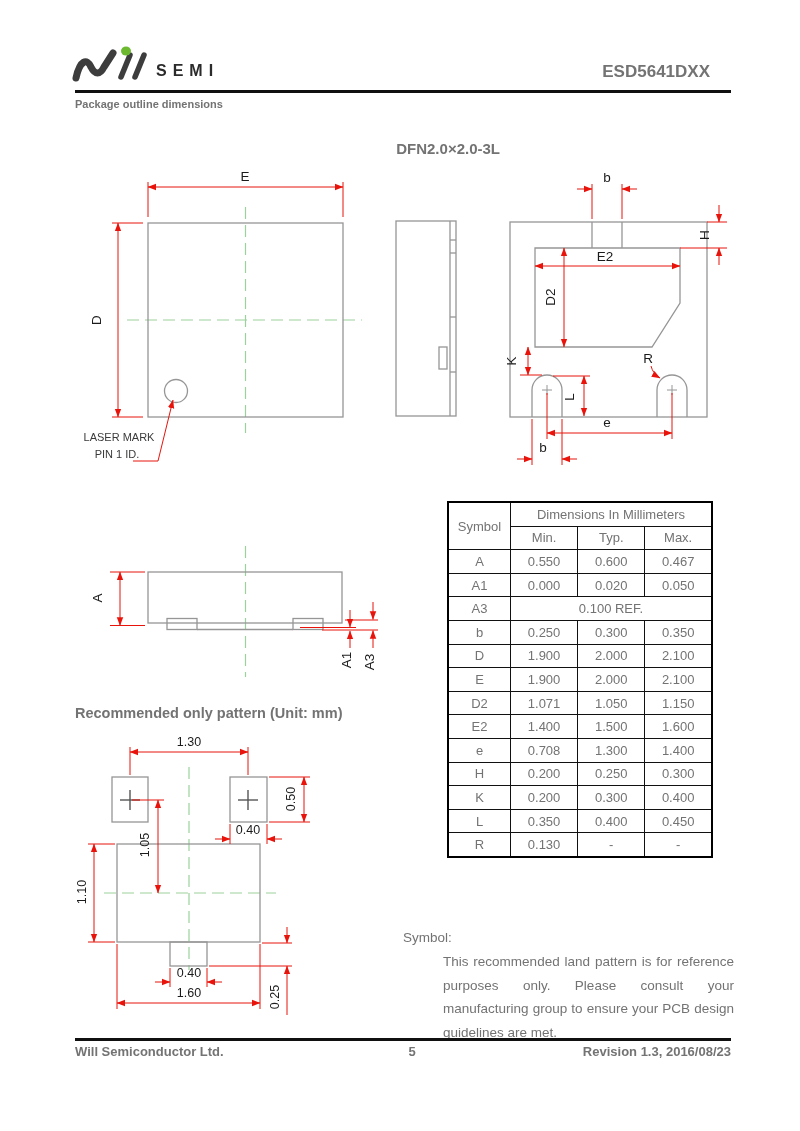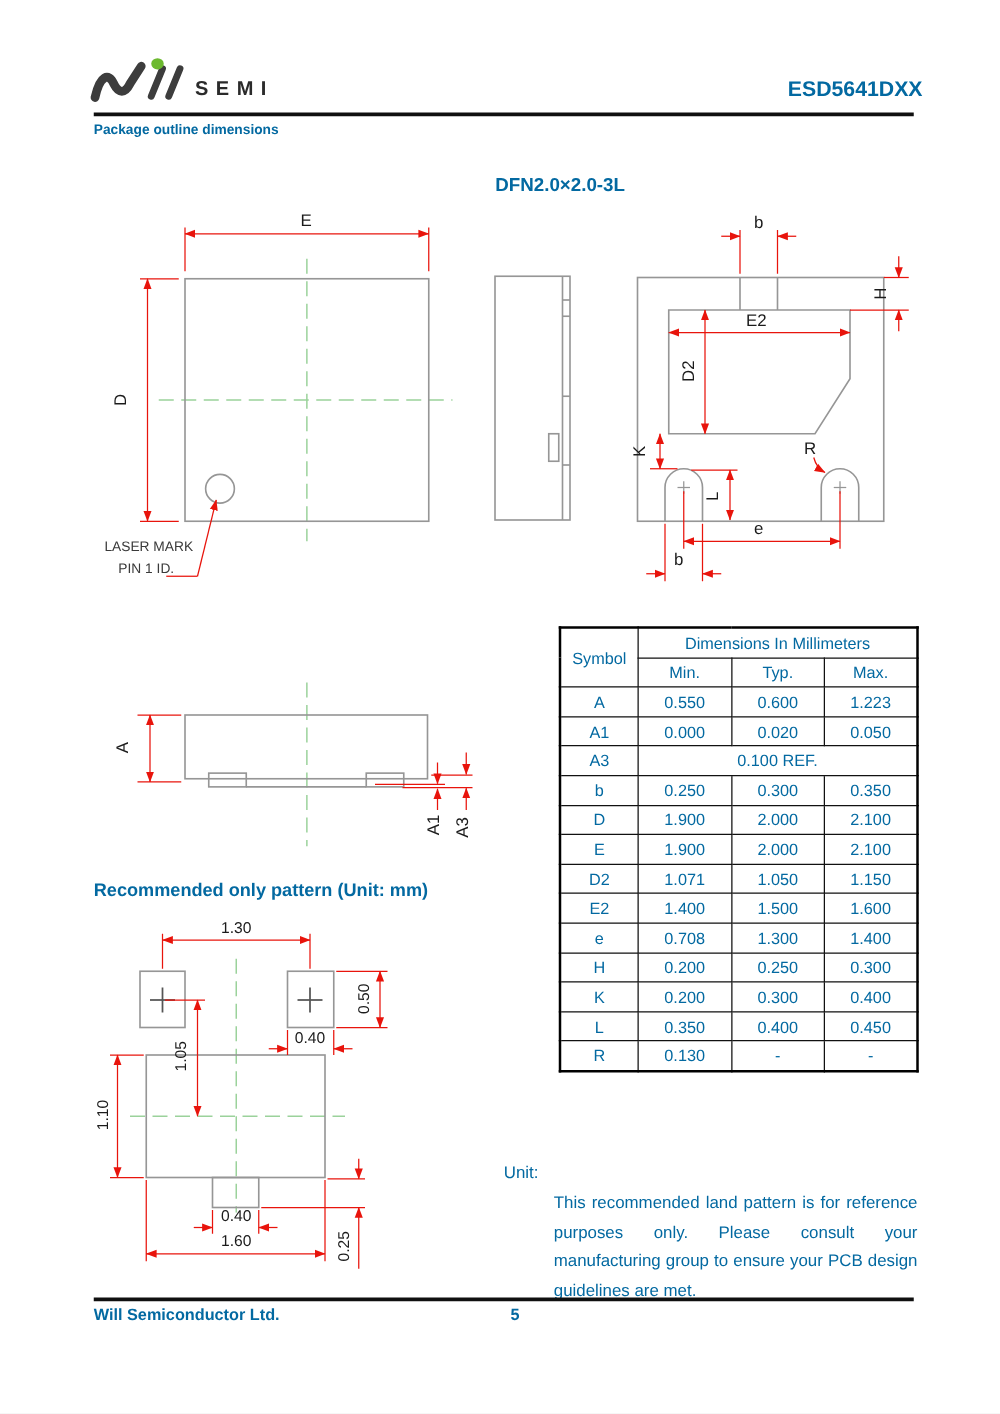--- a/index.html
+++ b/index.html
@@ -1,29 +1,29 @@
 <!DOCTYPE html>
 <html><head>
 <meta charset="utf-8">
 <style>
   html,body{margin:0;padding:0;background:#e9e9e9;}
   .page{
     position:relative;width:800px;height:1131px;background:#ffffff;
     margin:0 auto;overflow:hidden;
-    font-family:"Liberation Sans",sans-serif;color:#0369a1;
+    font-family:"Liberation Sans",sans-serif;color:#737373;
   }
   .abs{position:absolute;}
   .rule{position:absolute;background:#101010;height:3px;}
   .hdr-heading{font-size:11px;font-weight:bold;}
   .part-number{font-size:17px;font-weight:bold;text-align:right;}
   .pkg-title{font-size:15px;font-weight:bold;text-align:right;}
   .section-heading{font-size:14.5px;font-weight:bold;}
   
   table.dims{
-    position:absolute;left:447px;top:501px;width:288px;
+    position:absolute;left:447px;top:501px;width:266px;
     border-collapse:collapse;table-layout:fixed;
     font-size:13px;
   }
   table.dims th,table.dims td{
     border:1.6px solid #111;text-align:center;vertical-align:middle;
     font-weight:normal;padding:0;height:22.6px;overflow:hidden;
   }
   table.dims{border:2px solid #000;}
   
   .notes{position:absolute;left:403px;top:926px;width:331px;font-size:13.5px;line-height:23.8px;}
@@ -46,21 +46,21 @@
   <svg class="abs" style="left:68px;top:44px;" width="190" height="46" viewBox="0 0 190 46">
     <g fill="none" stroke="#3d3d3d" stroke-linecap="round">
       <path stroke-width="7" d="M8,34 C12,16 19,14 23,23 C27,31 32,31 36,23 L45,9"></path>
       <path stroke-width="5.5" d="M53,33 L62,11"></path>
       <path stroke-width="5.5" d="M67,33 L76,11"></path>
     </g>
     <ellipse cx="58" cy="7" rx="5" ry="4.5" fill="#6cb92f"></ellipse>
     <text class="logo-semi" x="88" y="32">SEMI</text>
   </svg>
 
-  <div class="abs part-number" style="left:408px;top:62px;width:330px;">ESD5641DXX</div>
+  <div class="abs part-number" style="left:380px;top:62px;width:330px;">ESD5641DXX</div>
 
   <div class="rule" style="left:75px;top:90px;width:656px;"></div>
 
   <div class="abs hdr-heading" style="left:75px;top:98px;">Package outline dimensions</div>
 
   <div class="abs pkg-title" style="left:300px;top:140px;width:200px;">DFN2.0×2.0-3L</div>
 
   <svg class="abs" style="left:0;top:0;" width="800" height="1131" viewBox="0 0 800 1131">
     <defs>
       <marker id="ma" viewBox="0 0 10 10" refX="9.2" refY="5" markerWidth="9" markerHeight="9" orient="auto-start-reverse">
@@ -251,21 +251,21 @@
         <th style="width:75px">Min.</th>
         <th style="width:76px">Typ.</th>
         <th style="width:76px">Max.</th>
       </tr>
     </thead>
     <tbody>
       <tr>
         <td>A</td>
         <td>0.550</td>
         <td>0.600</td>
-        <td>1.223</td>
+        <td>0.467</td>
       </tr>
       <tr>
         <td>A1</td>
         <td>0.000</td>
         <td>0.020</td>
         <td>0.050</td>
       </tr>
       <tr>
         <td>A3</td>
         <td colspan="3">0.100 REF.</td>
@@ -329,21 +329,22 @@
         <td>0.130</td>
         <td>-</td>
         <td>-</td>
       </tr>
     </tbody>
   </table>
 
   <div class="abs section-heading" style="left:75px;top:705px;">Recommended only pattern (Unit: mm)</div>
 
   <div class="notes">
-    <div>Unit:</div>
+    <div>Symbol:</div>
     <div class="nbody">This recommended land pattern is for reference purposes only. Please consult your manufacturing group to ensure your PCB design guidelines are met.</div>
   </div>
 
   <div class="rule" style="left:75px;top:1038px;width:656px;height:2.5px;"></div>
   <div class="footer-text" style="left:75px;">Will Semiconductor Ltd.</div>
   <div class="footer-text" style="left:337px;width:150px;text-align:center;">5</div>
+  <div class="footer-text" style="left:430px;width:301px;text-align:right;">Revision 1.3, 2016/08/23</div>
 
 </div>
 
 </body></html>

